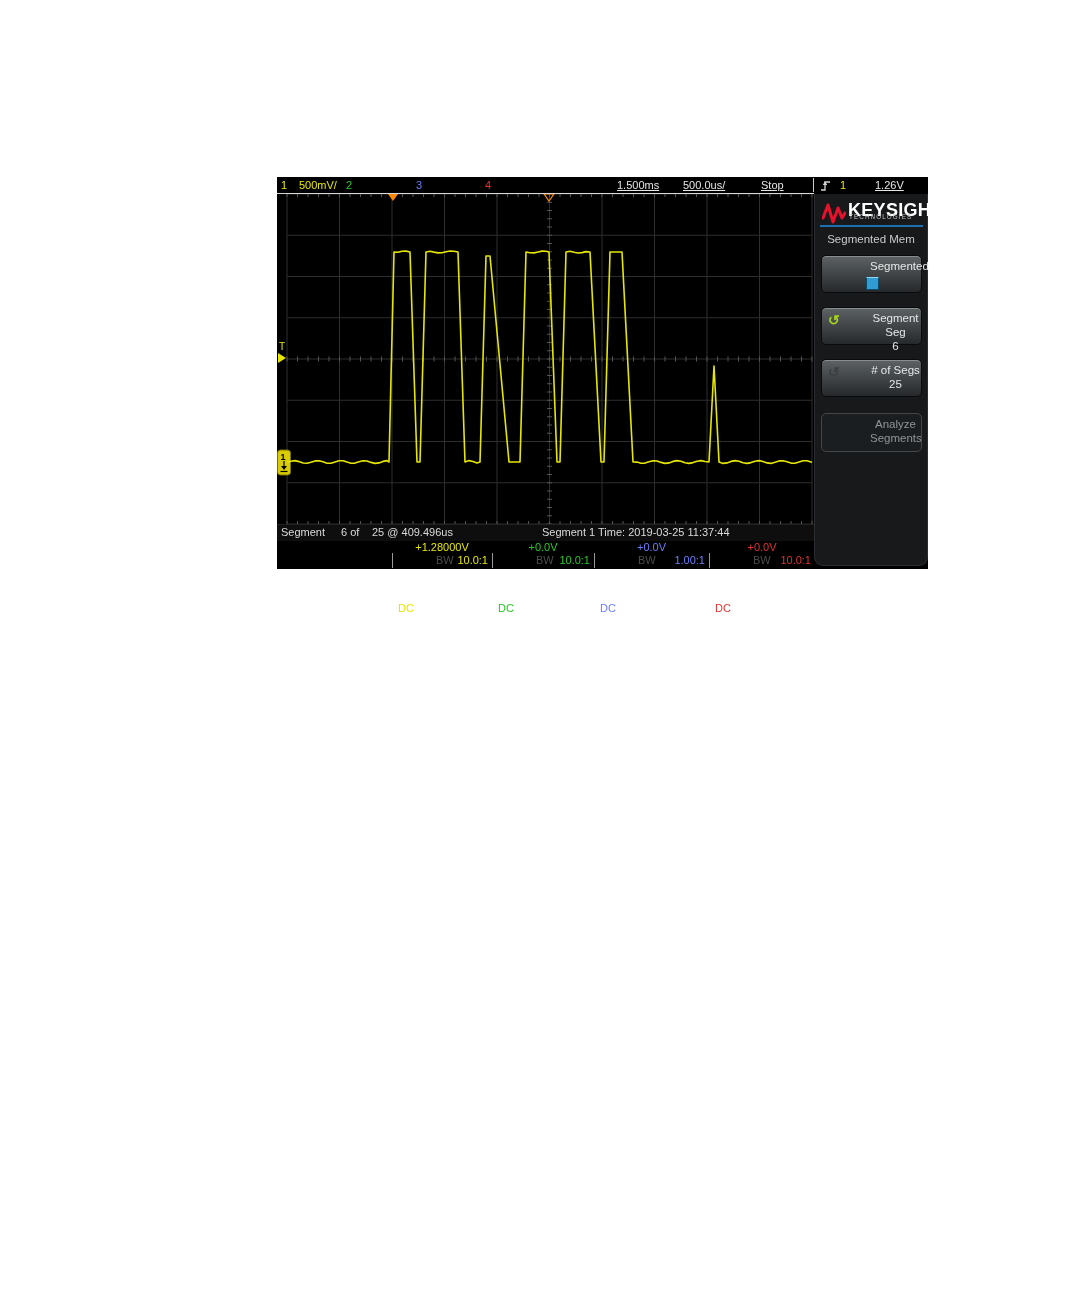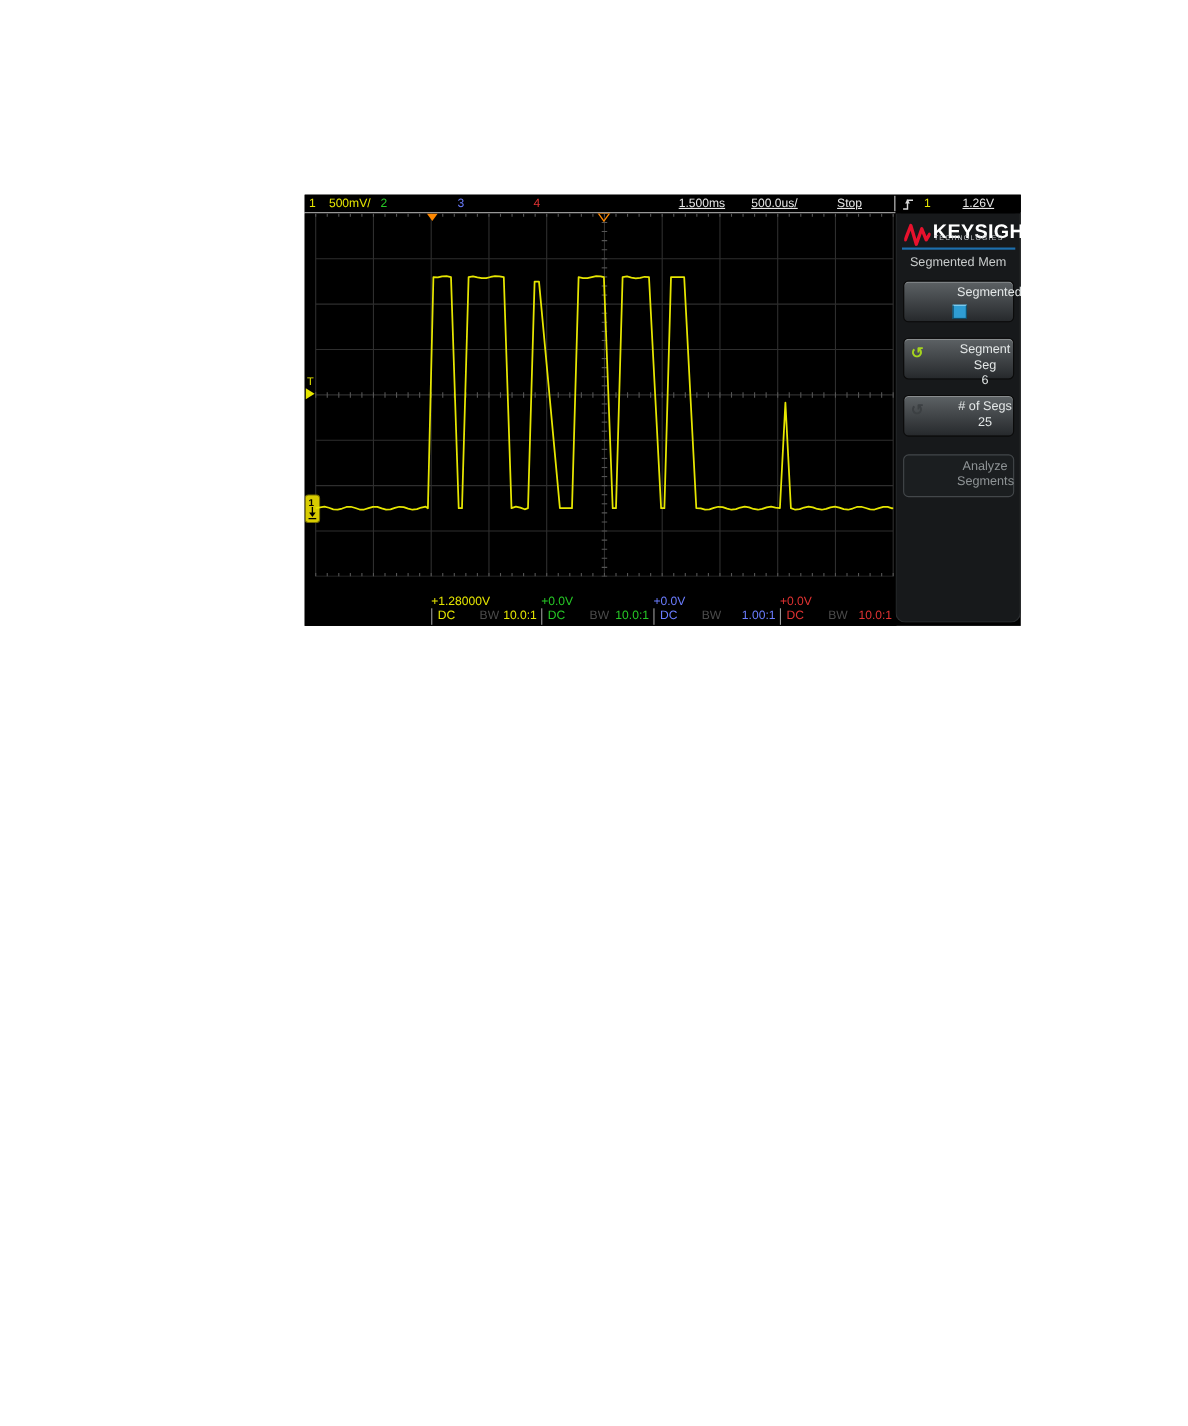--- a/index.html
+++ b/index.html
@@ -22,23 +22,23 @@
 
   .segbar{position:absolute;left:0;top:330px;width:537px;height:16px;background:#0e0e0e;
           color:#dadada;font-size:11px;border-top:1px solid #222;}
   .segbar span{position:absolute;top:1px;white-space:nowrap;}
 
   .row{position:absolute;left:0;display:flex;font-size:11px;}
   .offrow{top:347px;height:12px;}
   .cfgrow{top:359px;height:15px;}
   .sect{box-sizing:border-box;position:relative;height:100%;}
   .s0{width:115px;} .s1{width:100px;} .s2{width:102px;} .s3{width:115px;} .s4{width:106px;}
-  .offv{display:block;text-align:left;line-height:12px;}
+  .offv{display:block;text-align:center;line-height:12px;}
   .cfg{border-left:1px solid #9a9a9a;line-height:15px;}
-  .cfg .cpl{position:absolute;left:5px;}
+  .cfg .cpl{position:absolute;left:5px;margin-top:48px;}
   .cfg .bw{position:absolute;left:19px;color:#4b4b4b;margin-left:24px;}
   .cfg .probe{position:absolute;right:4px;}
 
   
   .sidebar{position:absolute;left:537px;top:17px;width:114px;height:372px;background:#17191b;
            border:1px solid #2b2e30;border-top:none;border-radius:0 0 9px 9px;box-sizing:border-box;
            z-index:5;}
   .logo-spark{position:absolute;left:7px;top:7px;}
   .brand{position:absolute;left:33px;top:6px;color:#ffffff;font-weight:bold;font-size:18px;
          letter-spacing:.3px;}
@@ -308,20 +308,26 @@
         <text x="2" y="156" fill="#e6e600" font-size="10" font-family="Liberation Sans,sans-serif">T</text>
         <polygon points="1,159 1,169 9,164" fill="#e6e600"></polygon>
         <rect x="0.5" y="256" width="13" height="25" rx="3" fill="#d8cc00" stroke="#7a7200"></rect>
         <text x="3.5" y="266" fill="#000" font-size="9" font-weight="bold" font-family="Liberation Sans,sans-serif">1</text>
         <line x1="7" y1="267" x2="7" y2="273" stroke="#000" stroke-width="1.2"></line>
         <polygon points="4,272 10,272 7,276" fill="#000"></polygon>
         <line x1="3.5" y1="277.5" x2="10.5" y2="277.5" stroke="#000" stroke-width="1.2"></line>
         <path d="M10,268L14,267.2L18,266.6L22,267.6L26,269.0L30,269.3L34,268.3L38,266.9L42,266.7L46,267.8L50,269.2L54,269.2L58,268.0L62,266.8L66,266.8L70,268.1L74,269.3L78,269.1L82,267.7L86,266.7L90,267.0L94,268.4L98,269.4L102,268.9L106,267.4L110,266.6L112,268L117,58L121,58.2L125,57.2L129,57.1L133,58L140,268L143,268L149,58L153,57.2L157,58.1L161,58.9L165,58.8L169,57.8L173,57.0L177,57.3L181,58L188,268L192,266.6L196,267.5L200,269.0L203,268L209,62L213,62L232,268L243,268L249,58L253,58.8L257,58.9L261,58.0L265,57.1L269,57.2L272,58L280,268L283,268L289,58L293,57.3L297,58.3L301,59.0L305,58.6L309,57.6L313,58L324,268L327,268L333,58L345,58L356,268L360,268.1L364,269.3L368,269.1L372,267.7L376,266.7L380,267.0L384,268.4L388,269.4L392,268.9L396,267.4L400,266.6L404,267.3L408,268.7L412,269.4L416,268.6L420,267.2L424,266.6L428,267.5L432,268L437,172L442,268L446,269.4L450,268.9L454,267.4L458,266.6L462,267.3L466,268.7L470,269.4L474,268.6L478,267.2L482,266.6L486,267.5L490,268.9L494,269.4L498,268.3L502,266.9L506,266.7L510,267.8L514,269.1L518,269.2L522,268.0L526,266.8L530,266.8L534,268.1L535,268" fill="none" stroke="#e6e600" stroke-width="1.6" stroke-linejoin="round"></path>
       </svg>
 
+    <div class="segbar">
+      <span style="left:4px">Segment</span>
+      <span style="left:64px">6 of</span>
+      <span style="left:95px">25 @ 409.496us</span>
+      <span style="left:265px">Segment 1 Time: 2019-03-25 11:37:44</span>
+    </div>
 
     <div class="row offrow">
       <div class="sect s0"></div>
       <div class="sect s1">
           <span class="offv c1">+1.28000V</span>
         </div>
       <div class="sect s2">
           <span class="offv c2">+0.0V</span>
         </div>
       <div class="sect s3">

